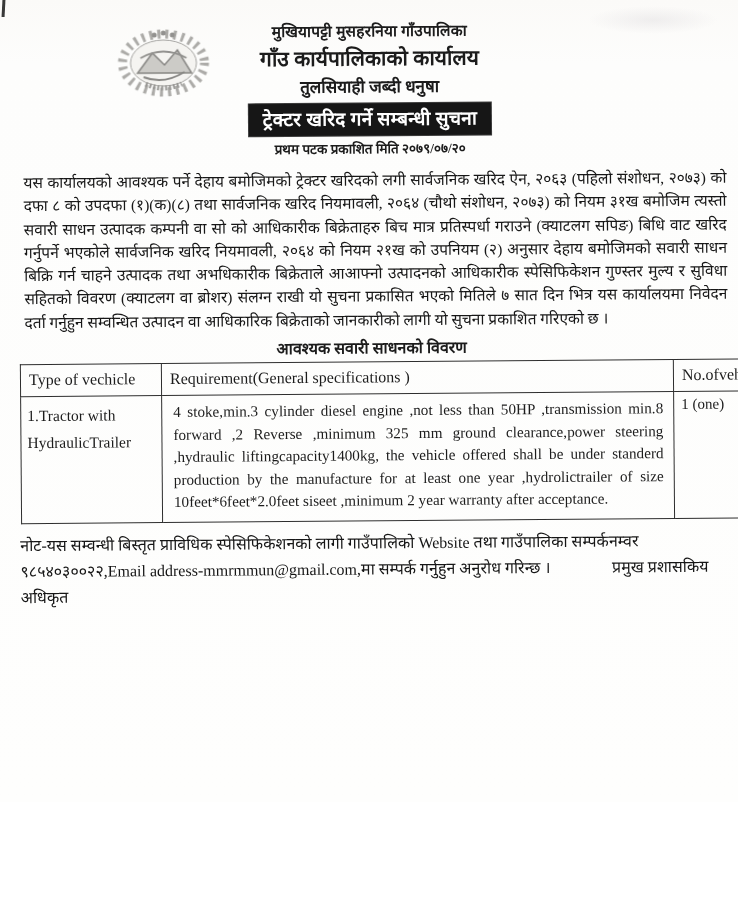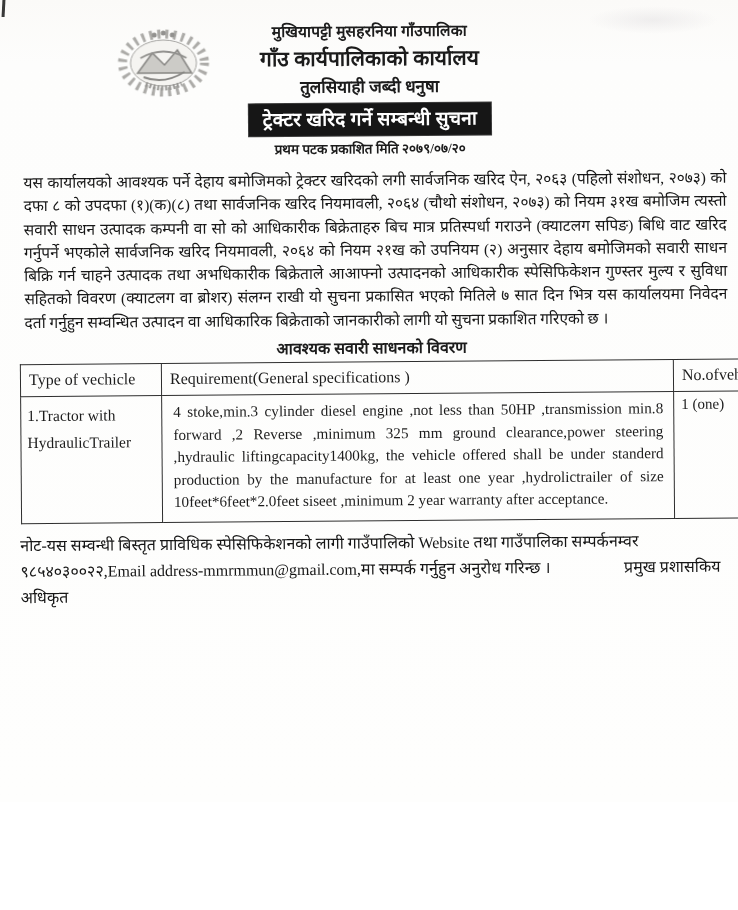--- a/index.html
+++ b/index.html
@@ -57,21 +57,21 @@
   .vtbl td{vertical-align:top;}
   .cell-type{font-size:15.5px;line-height:27px;padding:5px 2px 0 6px;}
   .cell-req{
     font-size:15.2px;line-height:22.6px;padding:5px 10px 8px 11px;
     text-align:justify;
   }
   .cell-num{font-size:15px;padding:4px 2px 0 7px;}
   
   .footer{margin:9px 10px 0 16px;font-size:16px;line-height:26px;color:#161616;}
   .f-line2{display:flex;}
-  .f-sig{margin-left:auto;margin-right:12px;white-space:nowrap;}
+  .f-sig{margin-left:auto;margin-right:24px;white-space:nowrap;}
   
   .edge-mark{
     position:absolute;left:2px;top:0;width:3px;height:17px;
     background:#161616;transform:rotate(3deg);opacity:.85;
   }
   .smudge{
     position:absolute;left:588px;top:6px;width:130px;height:28px;
     background:radial-gradient(closest-side,rgba(160,155,165,.14),rgba(160,155,165,0));
   }
   .right-edge{

